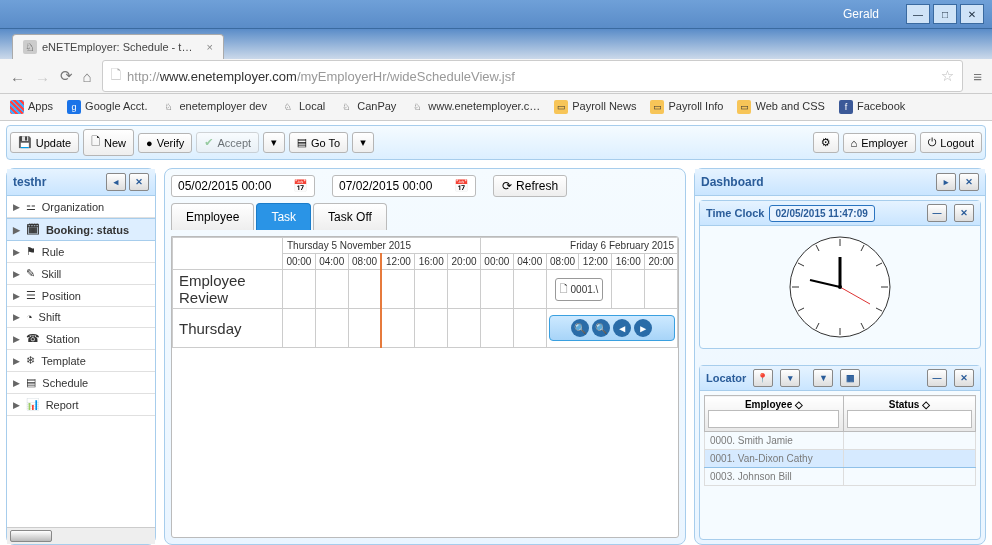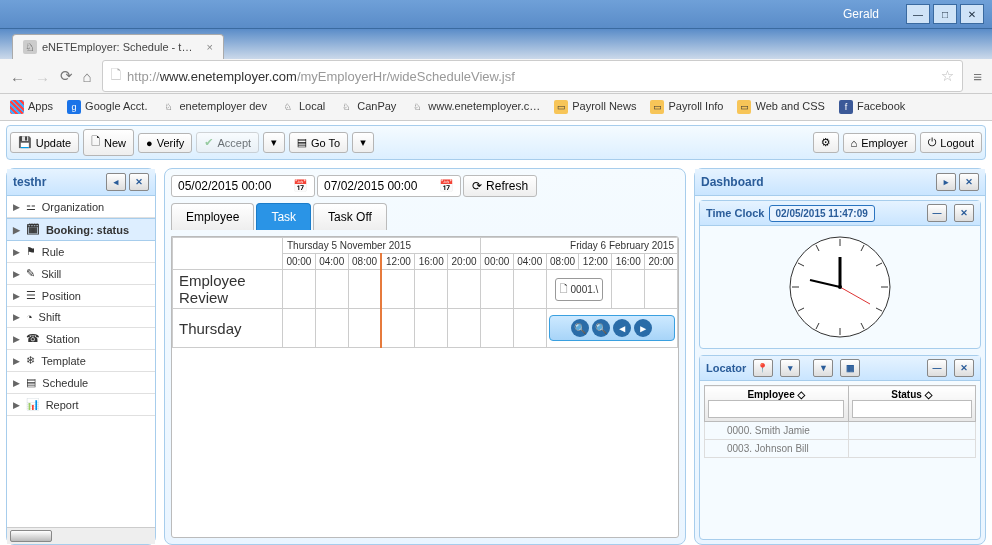--- a/index.html
+++ b/index.html
@@ -30,46 +30,46 @@
 .sqbtn{width:18px;height:16px;border:1px solid #888;border-radius:2px;background:linear-gradient(#fff,#ddd);margin-left:3px;display:flex;align-items:center;justify-content:center;font-size:9px}
 .sidebar{width:148px}
 .sb-item{display:flex;align-items:center;gap:6px;padding:4px 6px;border-bottom:1px solid #e0e0e0;font-size:11px;color:#333;background:#fff}
 .sb-item.selected{background:#ddeeff;border:1px solid #a7cdec;border-left:none;border-right:none;font-weight:bold}
 .sb-item .arrow{color:#666;font-size:9px}
 .sb-list{background:#fff;flex:1;overflow:auto}
 .sb-scroll{height:16px;background:#eee;border-top:1px solid #ccc;display:flex;align-items:center}
 .sb-scroll .thumb{width:40px;height:10px;background:linear-gradient(#fff,#bbb);border:1px solid #888;border-radius:2px;margin-left:3px}
 .center{flex:1;overflow:hidden}
 .center-inner{padding:6px;display:flex;flex-direction:column;gap:6px;height:100%}
-.date-row{display:flex;align-items:flex-end;gap:2px}
+.date-row{display:flex;align-items:flex-end;gap:17px}
 .date-in{border:1px solid #bbb;border-radius:3px;padding:3px 6px;width:130px;background:#fff;display:flex;align-items:center;justify-content:space-between}
 .refresh{border:1px solid #bbb;border-radius:3px;padding:3px 8px;background:linear-gradient(#fff,#eee);display:flex;align-items:center;gap:4px}
 .tabs{display:flex}
 .wtab{border:1px solid #bbb;border-bottom:none;border-radius:4px 4px 0 0;padding:6px 14px;background:linear-gradient(#fff,#eee);margin-right:2px;font-size:12px}
 .wtab.active{background:#2a94e6;color:#fff;border-color:#1a7cc9;font-weight:normal}
 .sched{border:1px solid #bbb;border-radius:0 3px 3px 3px;background:#fff;flex:1;overflow:hidden}
 .sched-table{width:100%;border-collapse:collapse;font-size:10px}
 .sched-table td,.sched-table th{border:1px solid #ccc;padding:2px 3px;text-align:center;color:#333}
 .sched-table .rowlabel{text-align:left;padding-left:6px;width:100px;height:34px;font-size:15px}
 .time-marker{border-left:2px solid #e67a3c !important}
 .event{border:1px solid #999;border-radius:3px;padding:2px 4px;background:#fff;display:inline-flex;align-items:center;gap:3px;font-size:10px;margin:2px}
 .mini-nav{border:1px solid #3aa0e0;border-radius:4px;background:linear-gradient(#cde9ff,#a7d4f8);padding:3px;display:flex;gap:3px;justify-content:center;margin:2px}
 .mini-nav .c{width:18px;height:18px;border-radius:50%;background:#2a6ca8;color:#fff;display:flex;align-items:center;justify-content:center;font-size:10px}
 .dash{width:290px}
-.dash-body{padding:4px;display:flex;flex-direction:column;gap:6px;flex:1;overflow:hidden}
+.dash-body{padding:4px;display:flex;flex-direction:column;gap:16px;flex:1;overflow:hidden}
 .subpanel{border:1px solid #a7cdec;border-radius:4px;background:#f5fbff}
 .sub-hdr{background:linear-gradient(#e6f3ff,#c9e5ff);border-bottom:1px solid #a7cdec;padding:3px 6px;font-weight:bold;color:#2a5c99;font-size:11px;display:flex;align-items:center;gap:4px}
 .sub-hdr .sp{flex:1}
 .timestamp{border:1px solid #2a74c0;border-radius:3px;padding:2px 6px;background:#eaf4ff;color:#2a5c99;font-size:10px}
 .clockwrap{display:flex;justify-content:center;padding:6px}
 .locator-body{padding:4px}
 .loc-table{width:100%;border-collapse:collapse;font-size:10px}
 .loc-table th{border:1px solid #bbb;background:linear-gradient(#fff,#e8e8e8);padding:3px;font-weight:bold}
 .loc-table th input{width:95%;border:1px solid #bbb;height:14px}
-.loc-table td{border:1px solid #ddd;padding:3px 22px;color:#7a7a7a}
+.loc-table td{border:1px solid #ddd;padding:3px 5px;color:#7a7a7a}
 .loc-table tr.selected td{background:#d6eaff;border-top:1px solid #8fc0e8;border-bottom:1px solid #8fc0e8}
 svg{display:block}
 </style>
 </head>
 <body>
 
 <div class="browser-chrome">
   <span class="user-lbl">Gerald</span>
   <div class="win-btn">—</div>
   <div class="win-btn">□</div>
@@ -389,20 +389,24 @@
                 <tr>
               <th><span>Employee</span> <span>◇</span><br><input style=""></th>
               <th><span>Status</span> <span>◇</span><br><input style=""></th>
             </tr>
             </tbody>
               <tbody id="loc-rows">
                 <tr>
                   <td>0000. Smith Jamie</td>
                   <td></td>
                 </tr>
+                <tr class="selected">
+                  <td>0001. Van-Dixon Cathy</td>
+                  <td></td>
+                </tr>
                 <tr>
                   <td>0003. Johnson Bill</td>
                   <td></td>
                 </tr>
               </tbody>
           </table>
         </div>
       </div>
     </div>
   </div>

